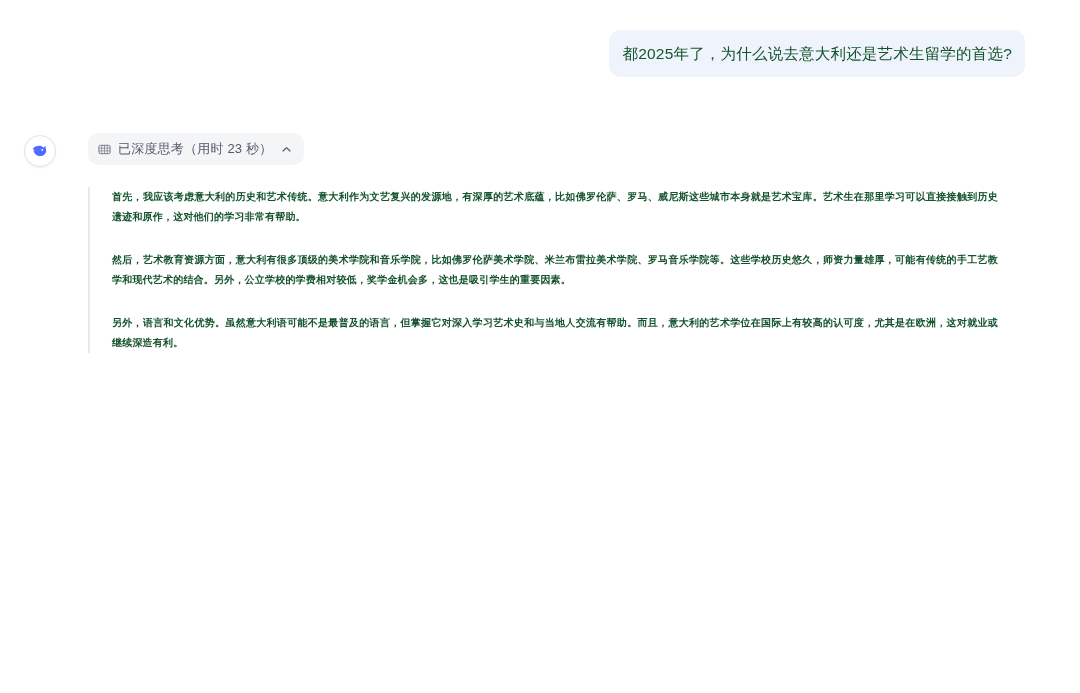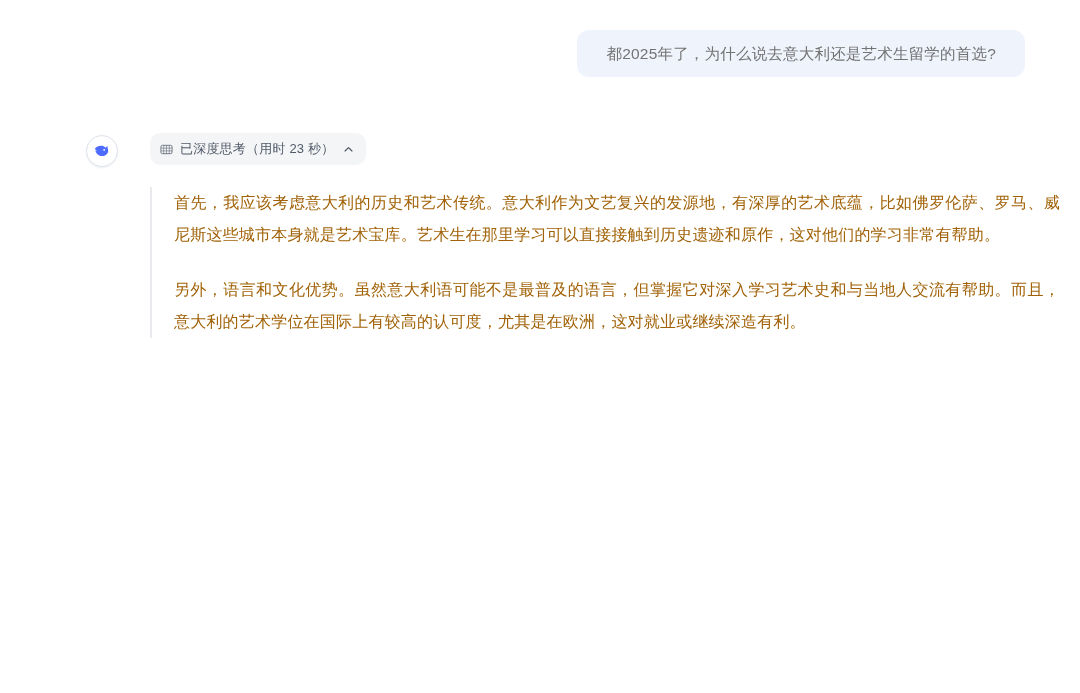--- a/index.html
+++ b/index.html
@@ -23,35 +23,34 @@
   }
 
   
   .user-row {
     display: flex;
     justify-content: flex-end;
     padding: 30px 55px 0 0;
   }
   .user-bubble {
     background: #eff3fc;
-    color: #737373;
+    color: #14532d;
     border-radius: 12px;
-    padding: 12px 29px;
+    padding: 12px 13px;
     font-size: 15.5px;
     line-height: 1.5;
     max-width: 760px;
     letter-spacing: 0.2px;
   }
 
   
   .assistant-row {
     display: flex;
     align-items: flex-start;
     padding: 56px 0 0 24px;
-    justify-content: flex-end;
   }
   .avatar {
     width: 30px;
     height: 30px;
     border-radius: 50%;
     background: #ffffff;
     border: 1px solid #dfe3ec;
     box-shadow: 0 1px 2px rgba(22, 45, 102, 0.08);
     flex: 0 0 auto;
     display: flex;
@@ -99,25 +98,26 @@
 
   
   .reasoning {
     margin-top: 22px;
     border-left: 2px solid #e8eaee;
     padding-left: 22px;
     padding-right: 20px;
   }
   .reasoning p {
     margin: 0 0 23px 0;
-    font-size: 16px;
+    font-size: 10px;
     line-height: 2.0;
-    color: #a16207;
+    color: #14532d;
     letter-spacing: 0.2px;
     text-align: justify;
+    font-weight: bold;
   }
   .reasoning p:last-child { margin-bottom: 16px; }
 </style>
 </head>
 <body>
 
 <div class="chat-page">
 
   <div class="user-row">
     <div class="user-bubble">都2025年了，为什么说去意大利还是艺术生留学的首选?</div>
@@ -146,19 +146,20 @@
         <span class="pill-label">已深度思考（用时 23 秒）</span>
         <span class="chevron">
           <svg width="11" height="11" viewBox="0 0 12 12">
             <path d="M2.2 7.6L6 3.9l3.8 3.7" fill="none" stroke="#4b5563" stroke-width="1.3" stroke-linecap="round" stroke-linejoin="round"></path>
           </svg>
         </span>
       </div>
 
       <div class="reasoning">
         <p>首先，我应该考虑意大利的历史和艺术传统。意大利作为文艺复兴的发源地，有深厚的艺术底蕴，比如佛罗伦萨、罗马、威尼斯这些城市本身就是艺术宝库。艺术生在那里学习可以直接接触到历史遗迹和原作，这对他们的学习非常有帮助。</p>
+        <p>然后，艺术教育资源方面，意大利有很多顶级的美术学院和音乐学院，比如佛罗伦萨美术学院、米兰布雷拉美术学院、罗马音乐学院等。这些学校历史悠久，师资力量雄厚，可能有传统的手工艺教学和现代艺术的结合。另外，公立学校的学费相对较低，奖学金机会多，这也是吸引学生的重要因素。</p>
         <p>另外，语言和文化优势。虽然意大利语可能不是最普及的语言，但掌握它对深入学习艺术史和与当地人交流有帮助。而且，意大利的艺术学位在国际上有较高的认可度，尤其是在欧洲，这对就业或继续深造有利。</p>
       </div>
 
     </div>
   </div>
 
 </div>
 
 </body></html>

